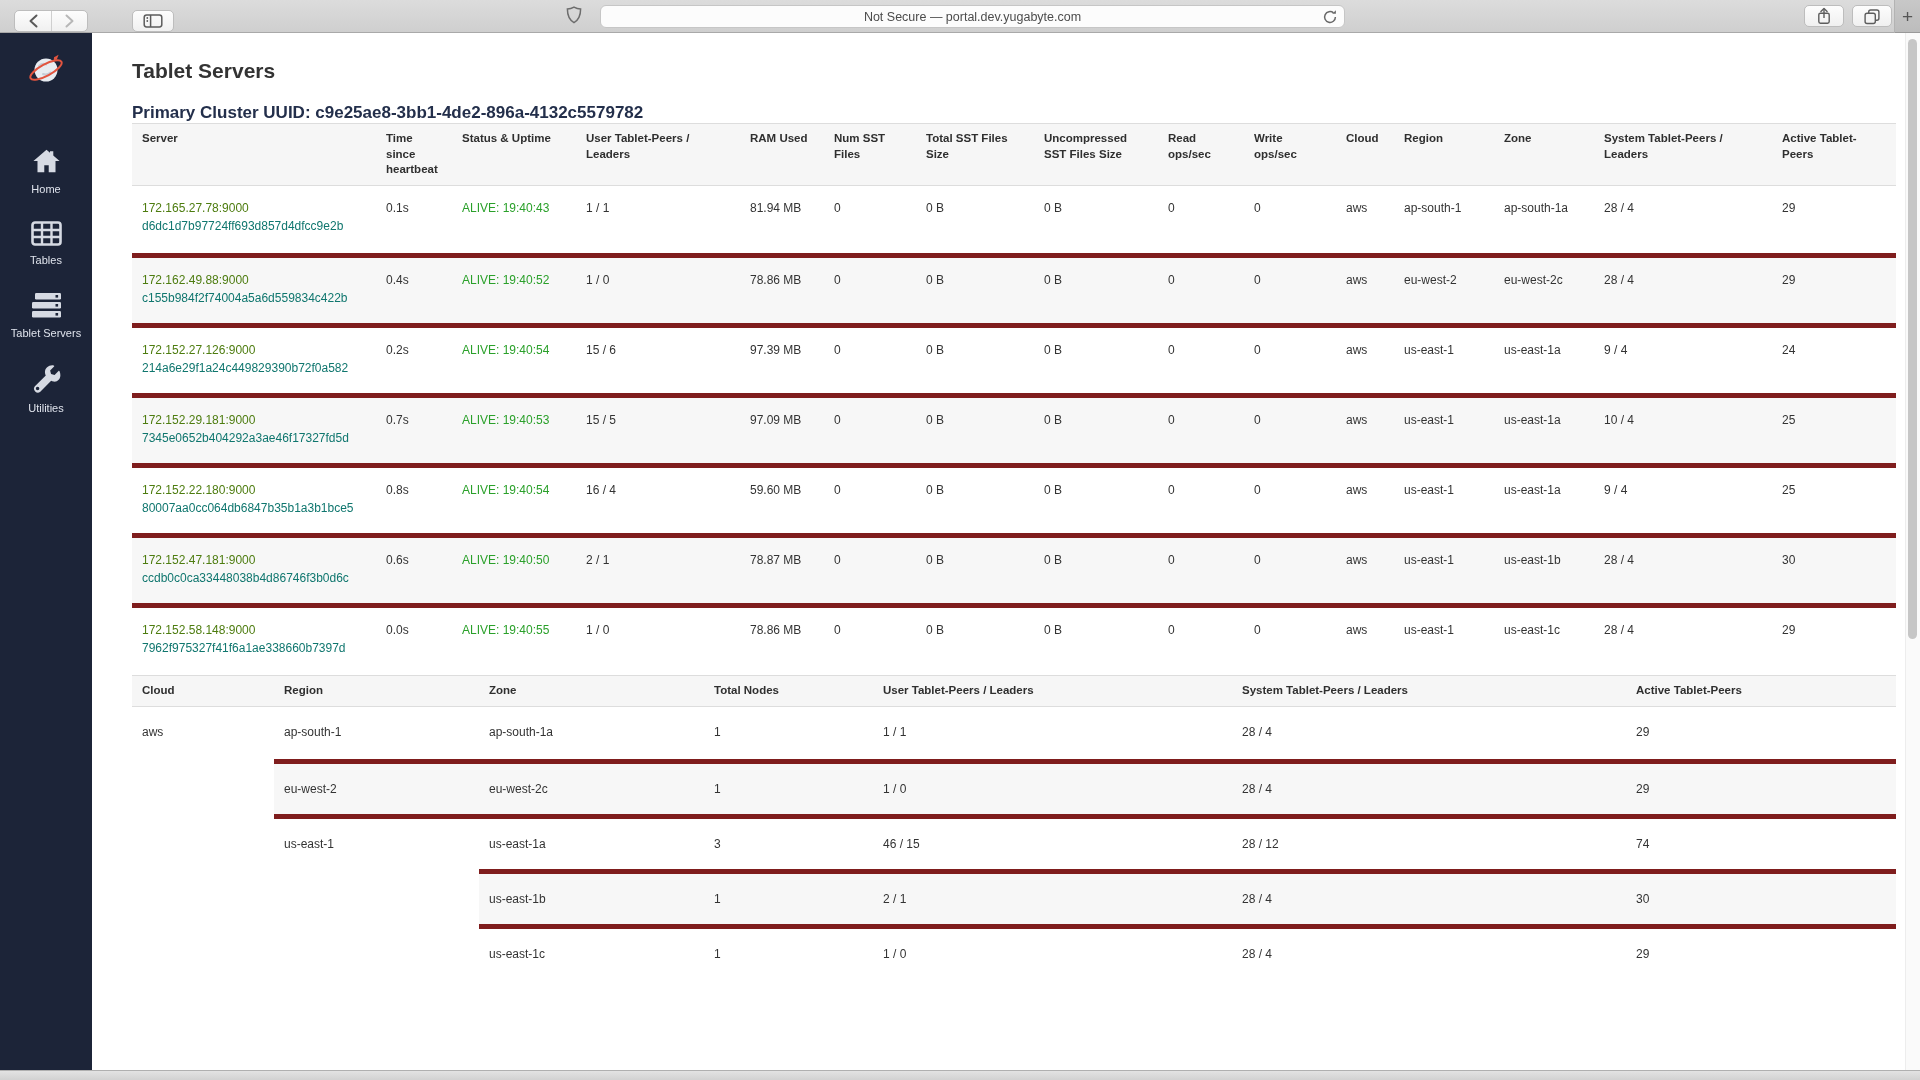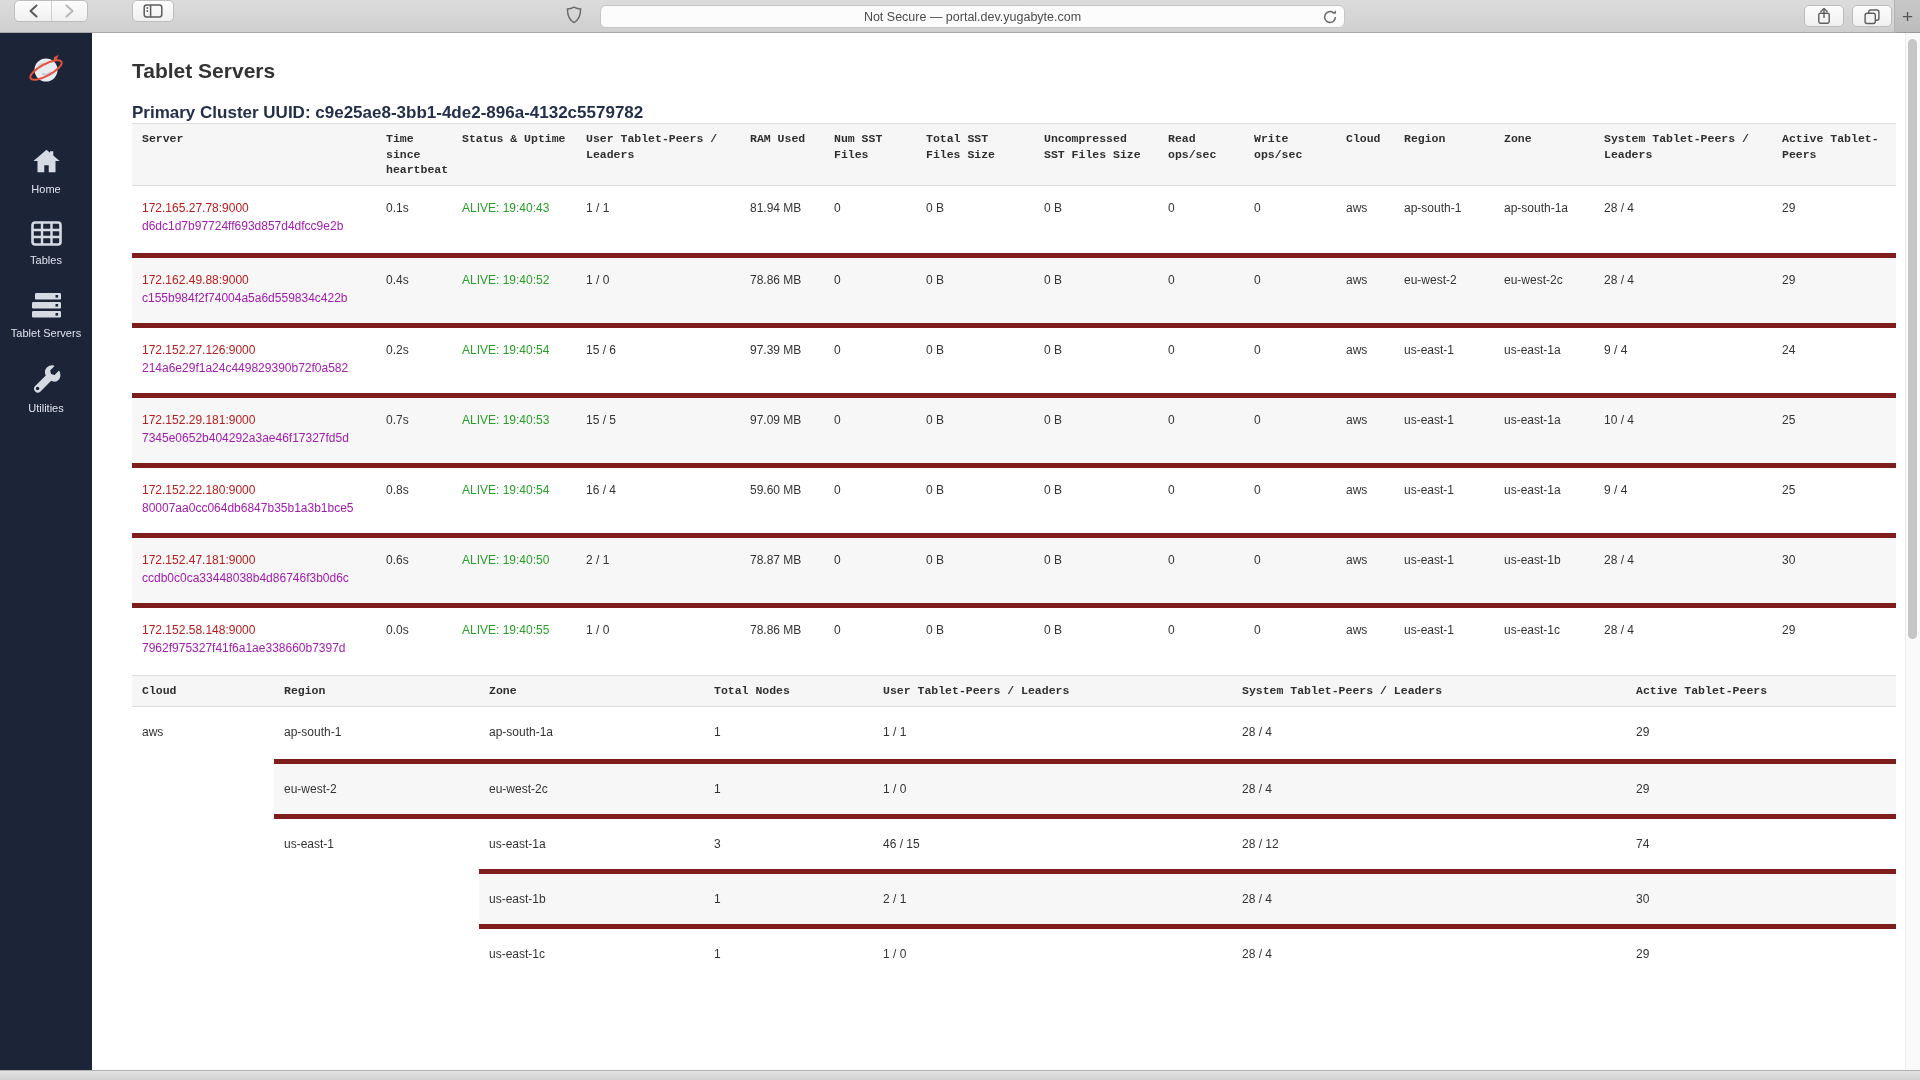--- a/index.html
+++ b/index.html
@@ -1,21 +1,21 @@
 <!DOCTYPE html>
 <html><head>
 <meta charset="utf-8">
 <style>
   * { margin:0; padding:0; box-sizing:border-box; }
   html,body { width:1920px; height:1080px; overflow:hidden;
     font-family:"Liberation Sans","DejaVu Sans",sans-serif; background:#fff; }
 
   
   .chrome { height:33px; background:linear-gradient(#dcdcdc,#cfcfcf);
-    border-bottom:1px solid #a9a9a9; display:flex; align-items:flex-start; position:relative; }
+    border-bottom:1px solid #a9a9a9; display:flex; align-items:flex-end; position:relative; }
   .nav-group { display:flex; margin-left:14px; border:1px solid #bdbdbd; border-radius:5px;
     background:linear-gradient(#fdfdfd,#f0f0f0); height:22px; }
   .nav-btn { width:36px; display:flex; align-items:center; justify-content:center; }
   .nav-btn + .nav-btn { border-left:1px solid #cfcfcf; }
   .tool-btn { height:22px; border:1px solid #bdbdbd; border-radius:5px;
     background:linear-gradient(#fdfdfd,#f0f0f0); display:flex; align-items:center; justify-content:center; }
   .sidebar-toggle { width:42px; margin-left:44px; }
   .shield { position:absolute; left:566px; top:6px; }
   .url-field { position:absolute; left:600px; top:5px; width:745px; height:23px;
     background:#fcfcfc; border:1px solid #c6c6c6; border-radius:6px;
@@ -38,27 +38,27 @@
 
   .main { flex:1; background:#fff; position:relative; overflow:hidden;
     padding:26px 38px 0 40px; }
   .page-title { font-size:21px; font-weight:bold; color:#333; margin-bottom:20px; }
   .cluster-heading { font-size:17px; font-weight:bold; color:#232f4b; }
   .section-title { font-size:17px; font-weight:bold; color:#2b2b2b; margin:20px 0 12px; }
 
   table { border-collapse:collapse; table-layout:fixed; width:1764px; font-size:12px; color:#333; }
   thead tr { background:#f6f6f6; border-top:1px solid #dddddd; border-bottom:1px solid #dddddd; }
   th { text-align:left; font-weight:bold; font-size:11.5px; color:#2f2f2f;
-    padding:7px 10px; vertical-align:top; line-height:1.35;font-family:Liberation Mono, monospace; }
+    padding:7px 10px; vertical-align:top; line-height:1.35; }
   tbody tr + tr { border-top:5px solid #7f1d1d; }
   .tserver-table tbody tr { height:70px; }
   .tserver-table tbody tr:nth-child(even) { background:#f7f7f7; }
   .tserver-table td { vertical-align:top; padding:13px 10px 8px; line-height:1.5; }
-  a.server-link { color:#b91c1c; text-decoration:none; }
-  .uuid-line { color:#a21caf; }
+  a.server-link { color:#4d7c0f; text-decoration:none; }
+  .uuid-line { color:#0f766e; }
   .alive { color:#2aa02a; }
   .az-table tbody tr { height:55px; }
   .az-table tbody tr:nth-child(even) { background:#f7f7f7; }
   .az-table td { vertical-align:top; padding:18px 10px 8px; background-clip:padding-box; }
   .az-table td[rowspan] { background:#fff; }
 
   
   .v-scroll { position:absolute; right:0; top:0; bottom:0; width:15px;
     background:#fafafa; border-left:1px solid #ededed; }
   .v-thumb { position:absolute; top:6px; right:3px; width:9px; height:600px;

